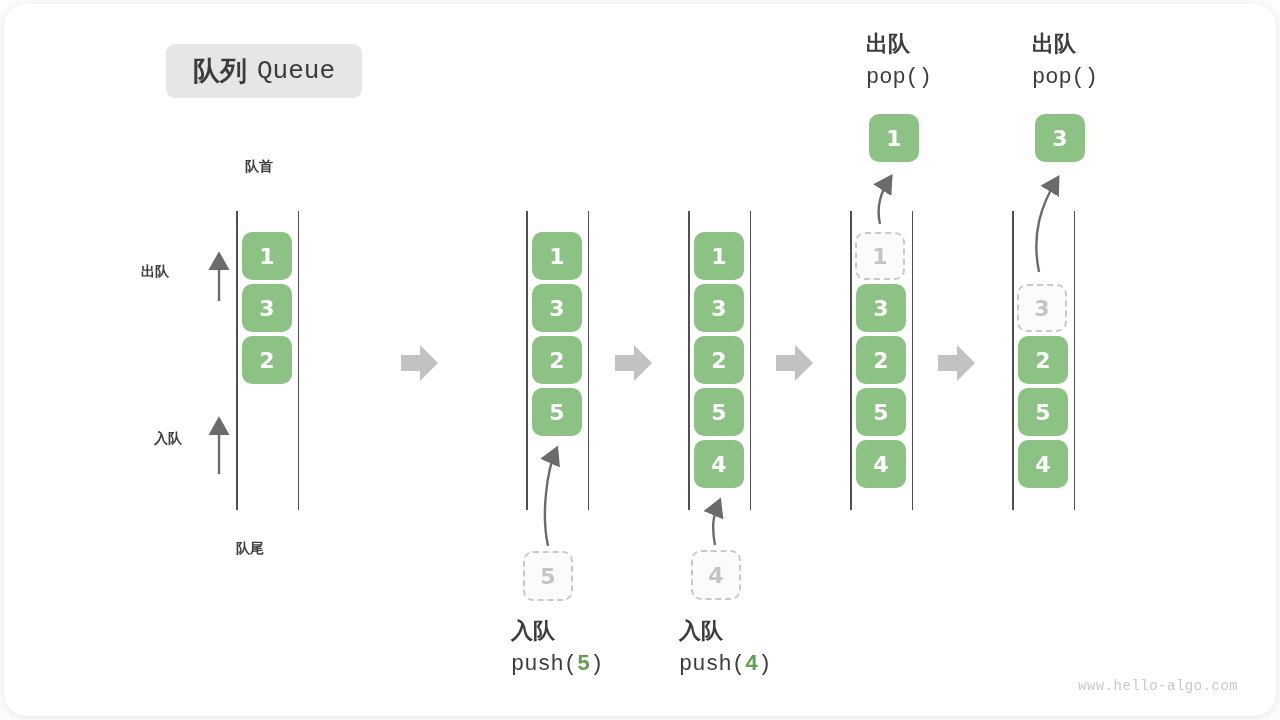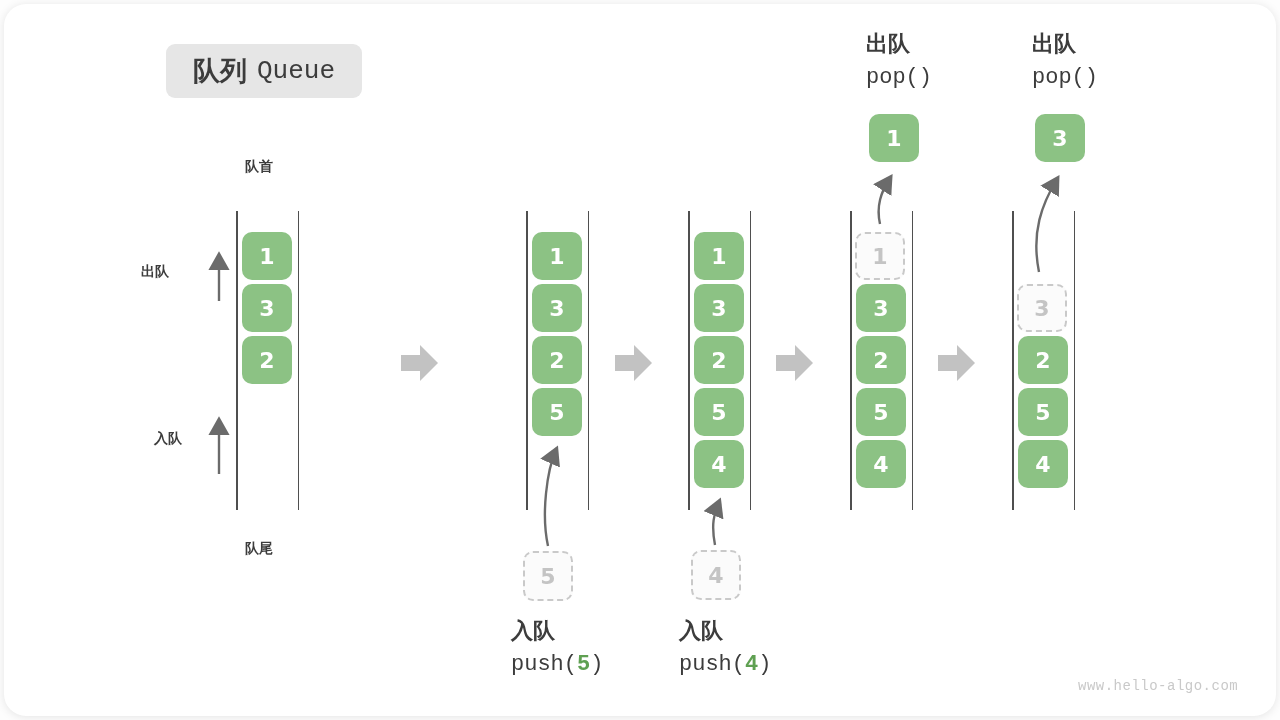--- a/index.html
+++ b/index.html
@@ -48,21 +48,21 @@
 
 <div class="canvas">
   <div class="card"></div>
 
   <div class="abs title-badge">
     <span class="zh cjk">队列</span>
     <span class="en mono">Queue</span>
   </div>
 
   <div class="abs cjk pos-label" style="left:245px;top:158px;">队首</div>
-  <div class="abs cjk pos-label" style="left:245px;top:540px;">队尾</div>
+  <div class="abs cjk pos-label" style="left:236px;top:540px;">队尾</div>
 
   <div class="abs cjk pos-label" style="left:141px;top:263px;">出队</div>
   <div class="abs cjk pos-label" style="left:154px;top:430px;">入队</div>
 
   <div class="queue" style="left:236px;">
     <div class="rail l"></div>
     <div class="rail r"></div>
     <div class="cell green" style="top:21px;">1</div>
     <div class="cell green" style="top:73px;">3</div>
     <div class="cell green" style="top:125px;">2</div>

